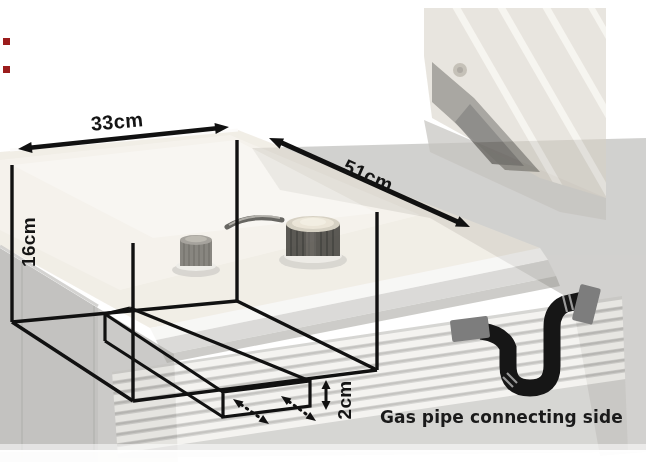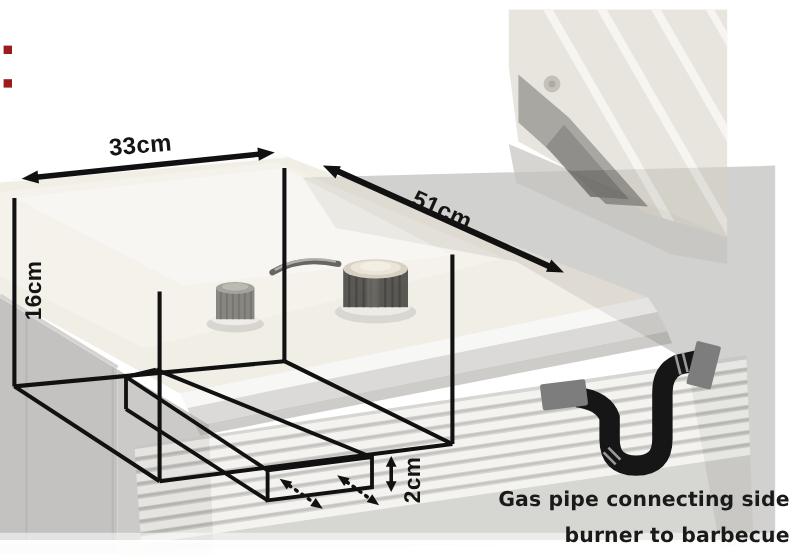--- a/index.html
+++ b/index.html
@@ -10,21 +10,21 @@
   .layer{position:absolute;left:0;top:0;}
   .dim{
     position:absolute;font-weight:bold;color:#141414;white-space:nowrap;
     transform:translate(-50%,-50%);font-size:20px;letter-spacing:.3px;
   }
   .dim-33{left:117px;top:122px;transform:translate(-50%,-50%) rotate(-5deg);}
   .dim-51{left:368px;top:176px;transform:translate(-50%,-50%) rotate(24deg);}
   .dim-16{left:29px;top:242px;font-size:19px;transform:translate(-50%,-50%) rotate(-90deg);}
   .dim-2 {left:345px;top:400px;font-size:19px;transform:translate(-50%,-50%) rotate(-90deg);}
   .caption{
-    position:absolute;left:380px;top:403px;width:278px;text-align:right;
+    position:absolute;left:380px;top:403px;width:278px;text-align:left;
     font-family:"DejaVu Sans",sans-serif;font-weight:700;font-size:17px;
     color:#1a1a1a;line-height:1.75;letter-spacing:.1px;
   }
   .caption span{display:block;}
   .red-marker{position:absolute;width:7px;height:7px;background:#9b1c1c;}
   .red-marker.m1{left:3px;top:38px;}
   .red-marker.m2{left:3px;top:66px;}
 </style>
 </head>
 <body>
@@ -208,18 +208,17 @@
     </g>
   </svg>
 
   <div class="dim dim-33">33cm</div>
   <div class="dim dim-51">51cm</div>
   <div class="dim dim-16">16cm</div>
   <div class="dim dim-2">2cm</div>
 
   <div class="caption">
     <span>Gas pipe connecting side</span>
-    <span>burner to barbecue</span>
   </div>
 
   <div class="red-marker m1"></div>
   <div class="red-marker m2"></div>
 </div>
 
 </body></html>

